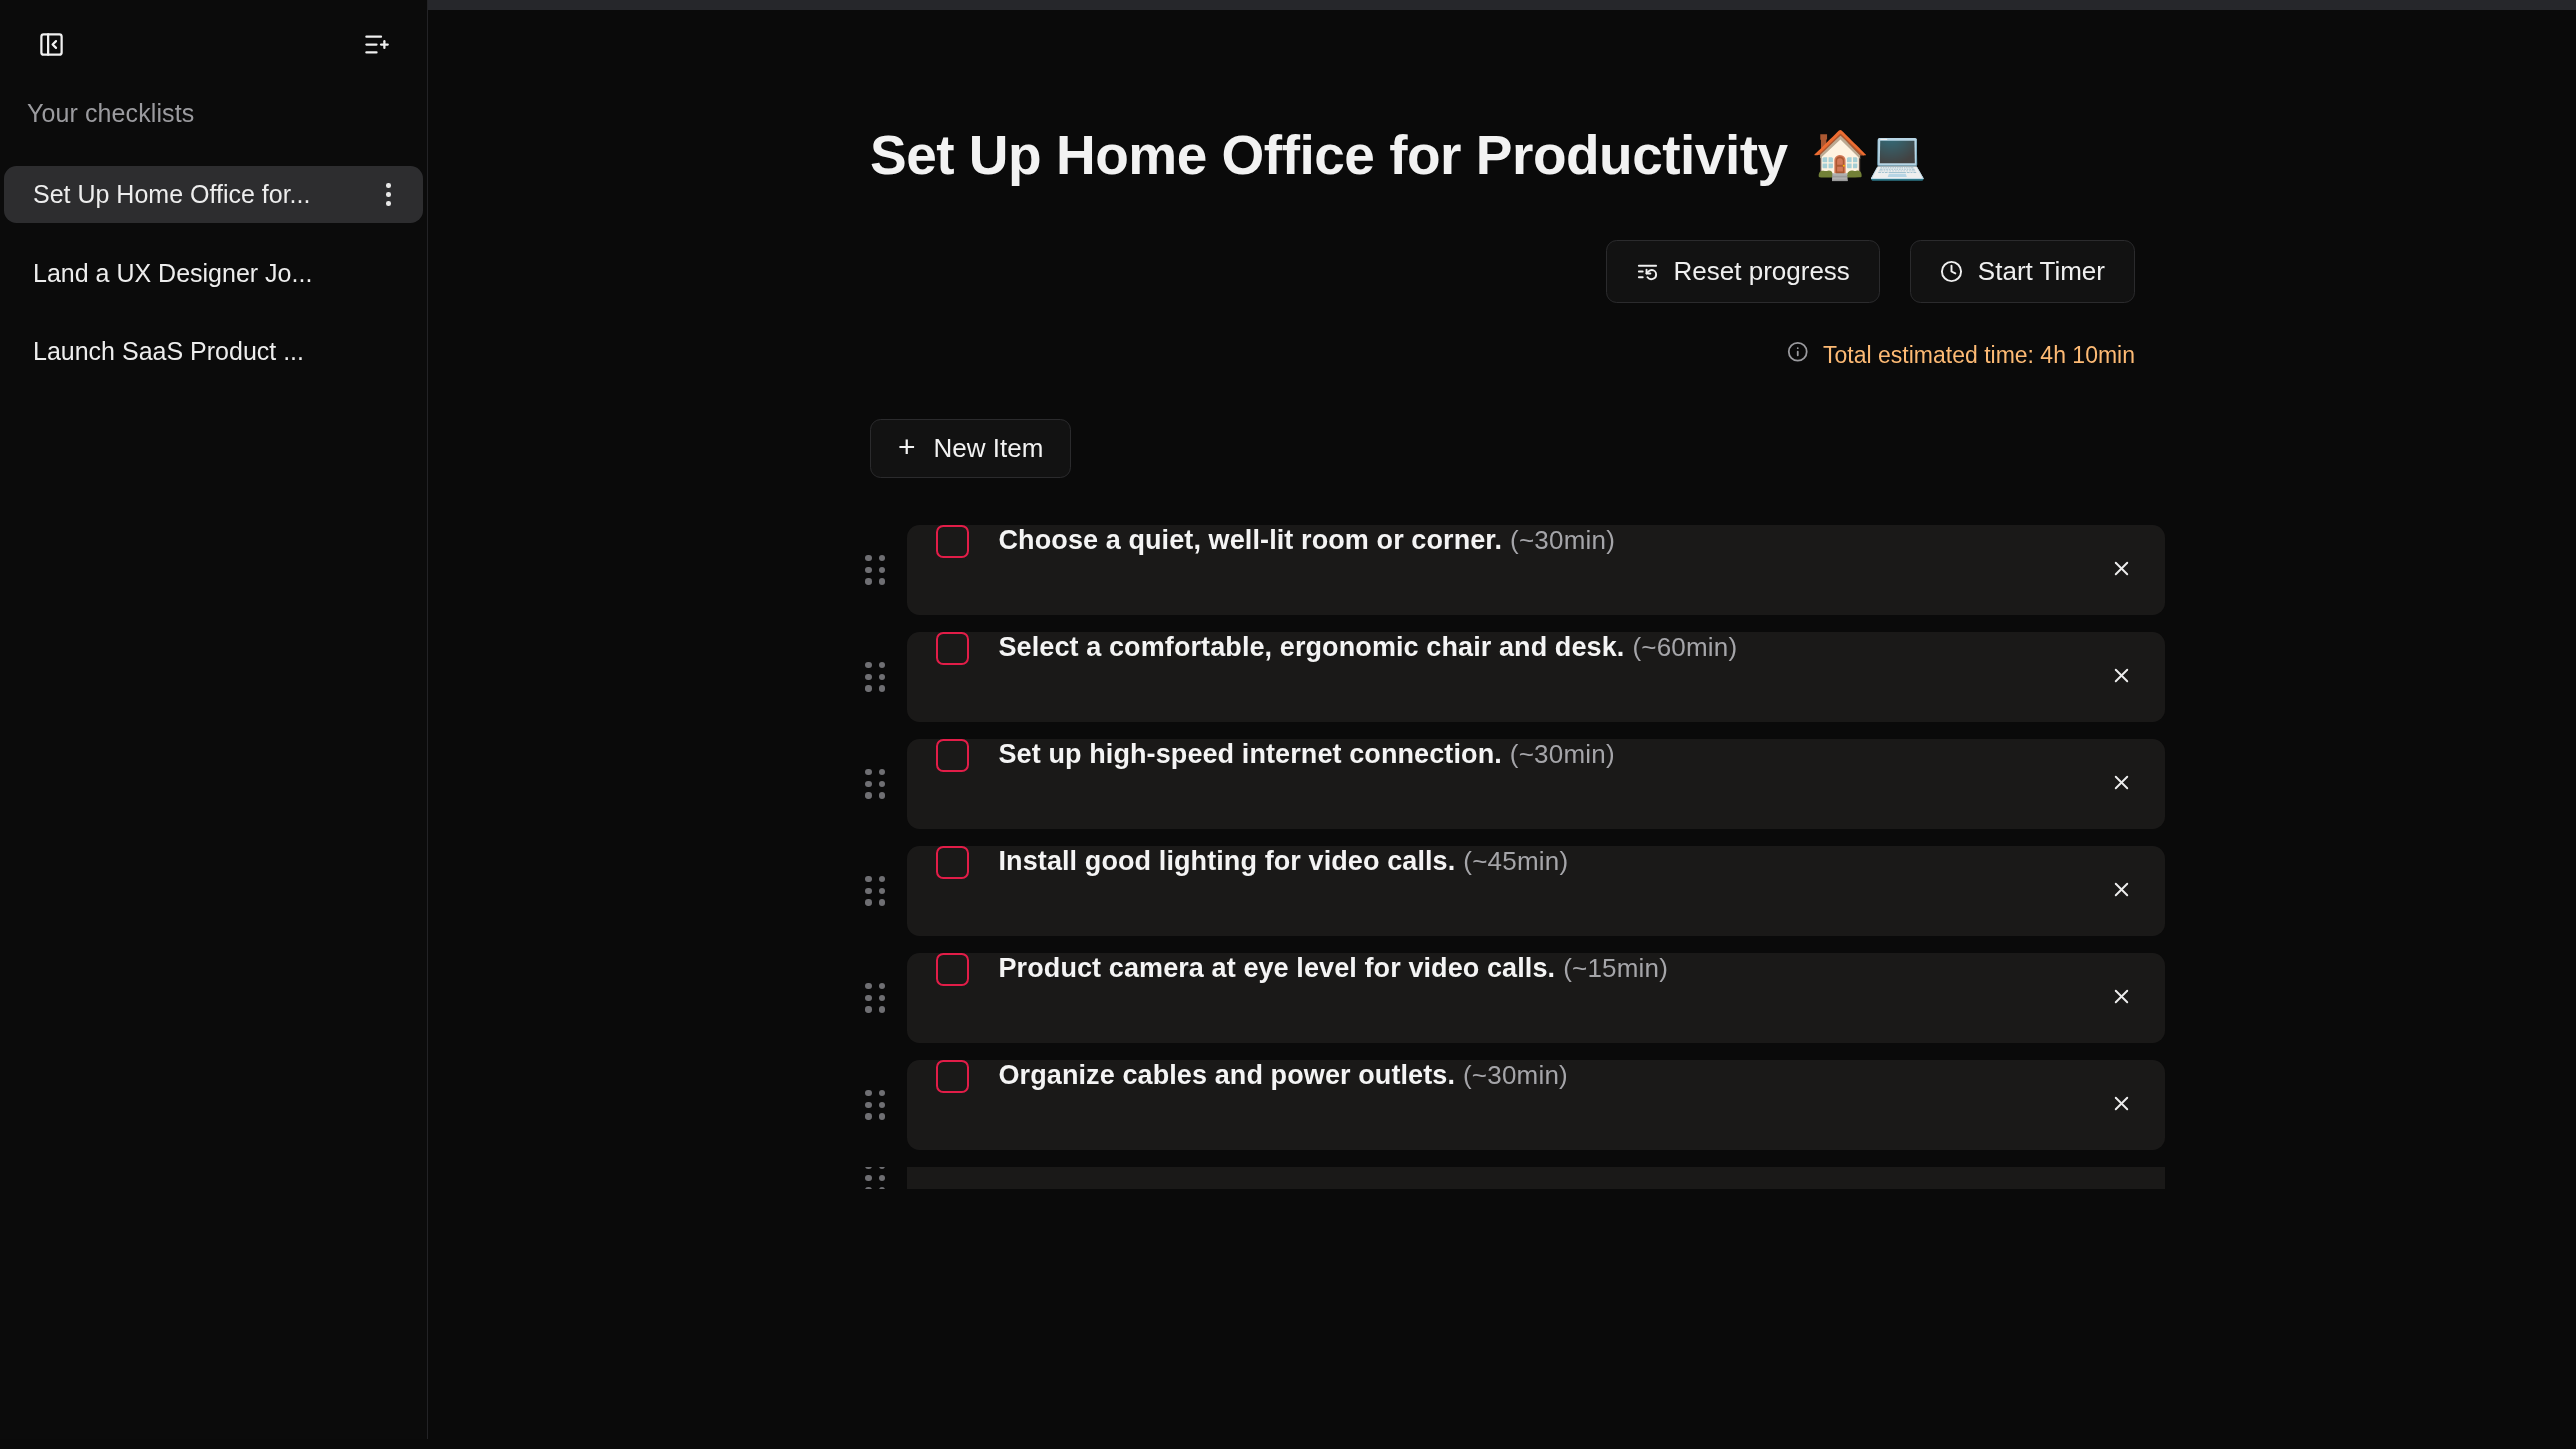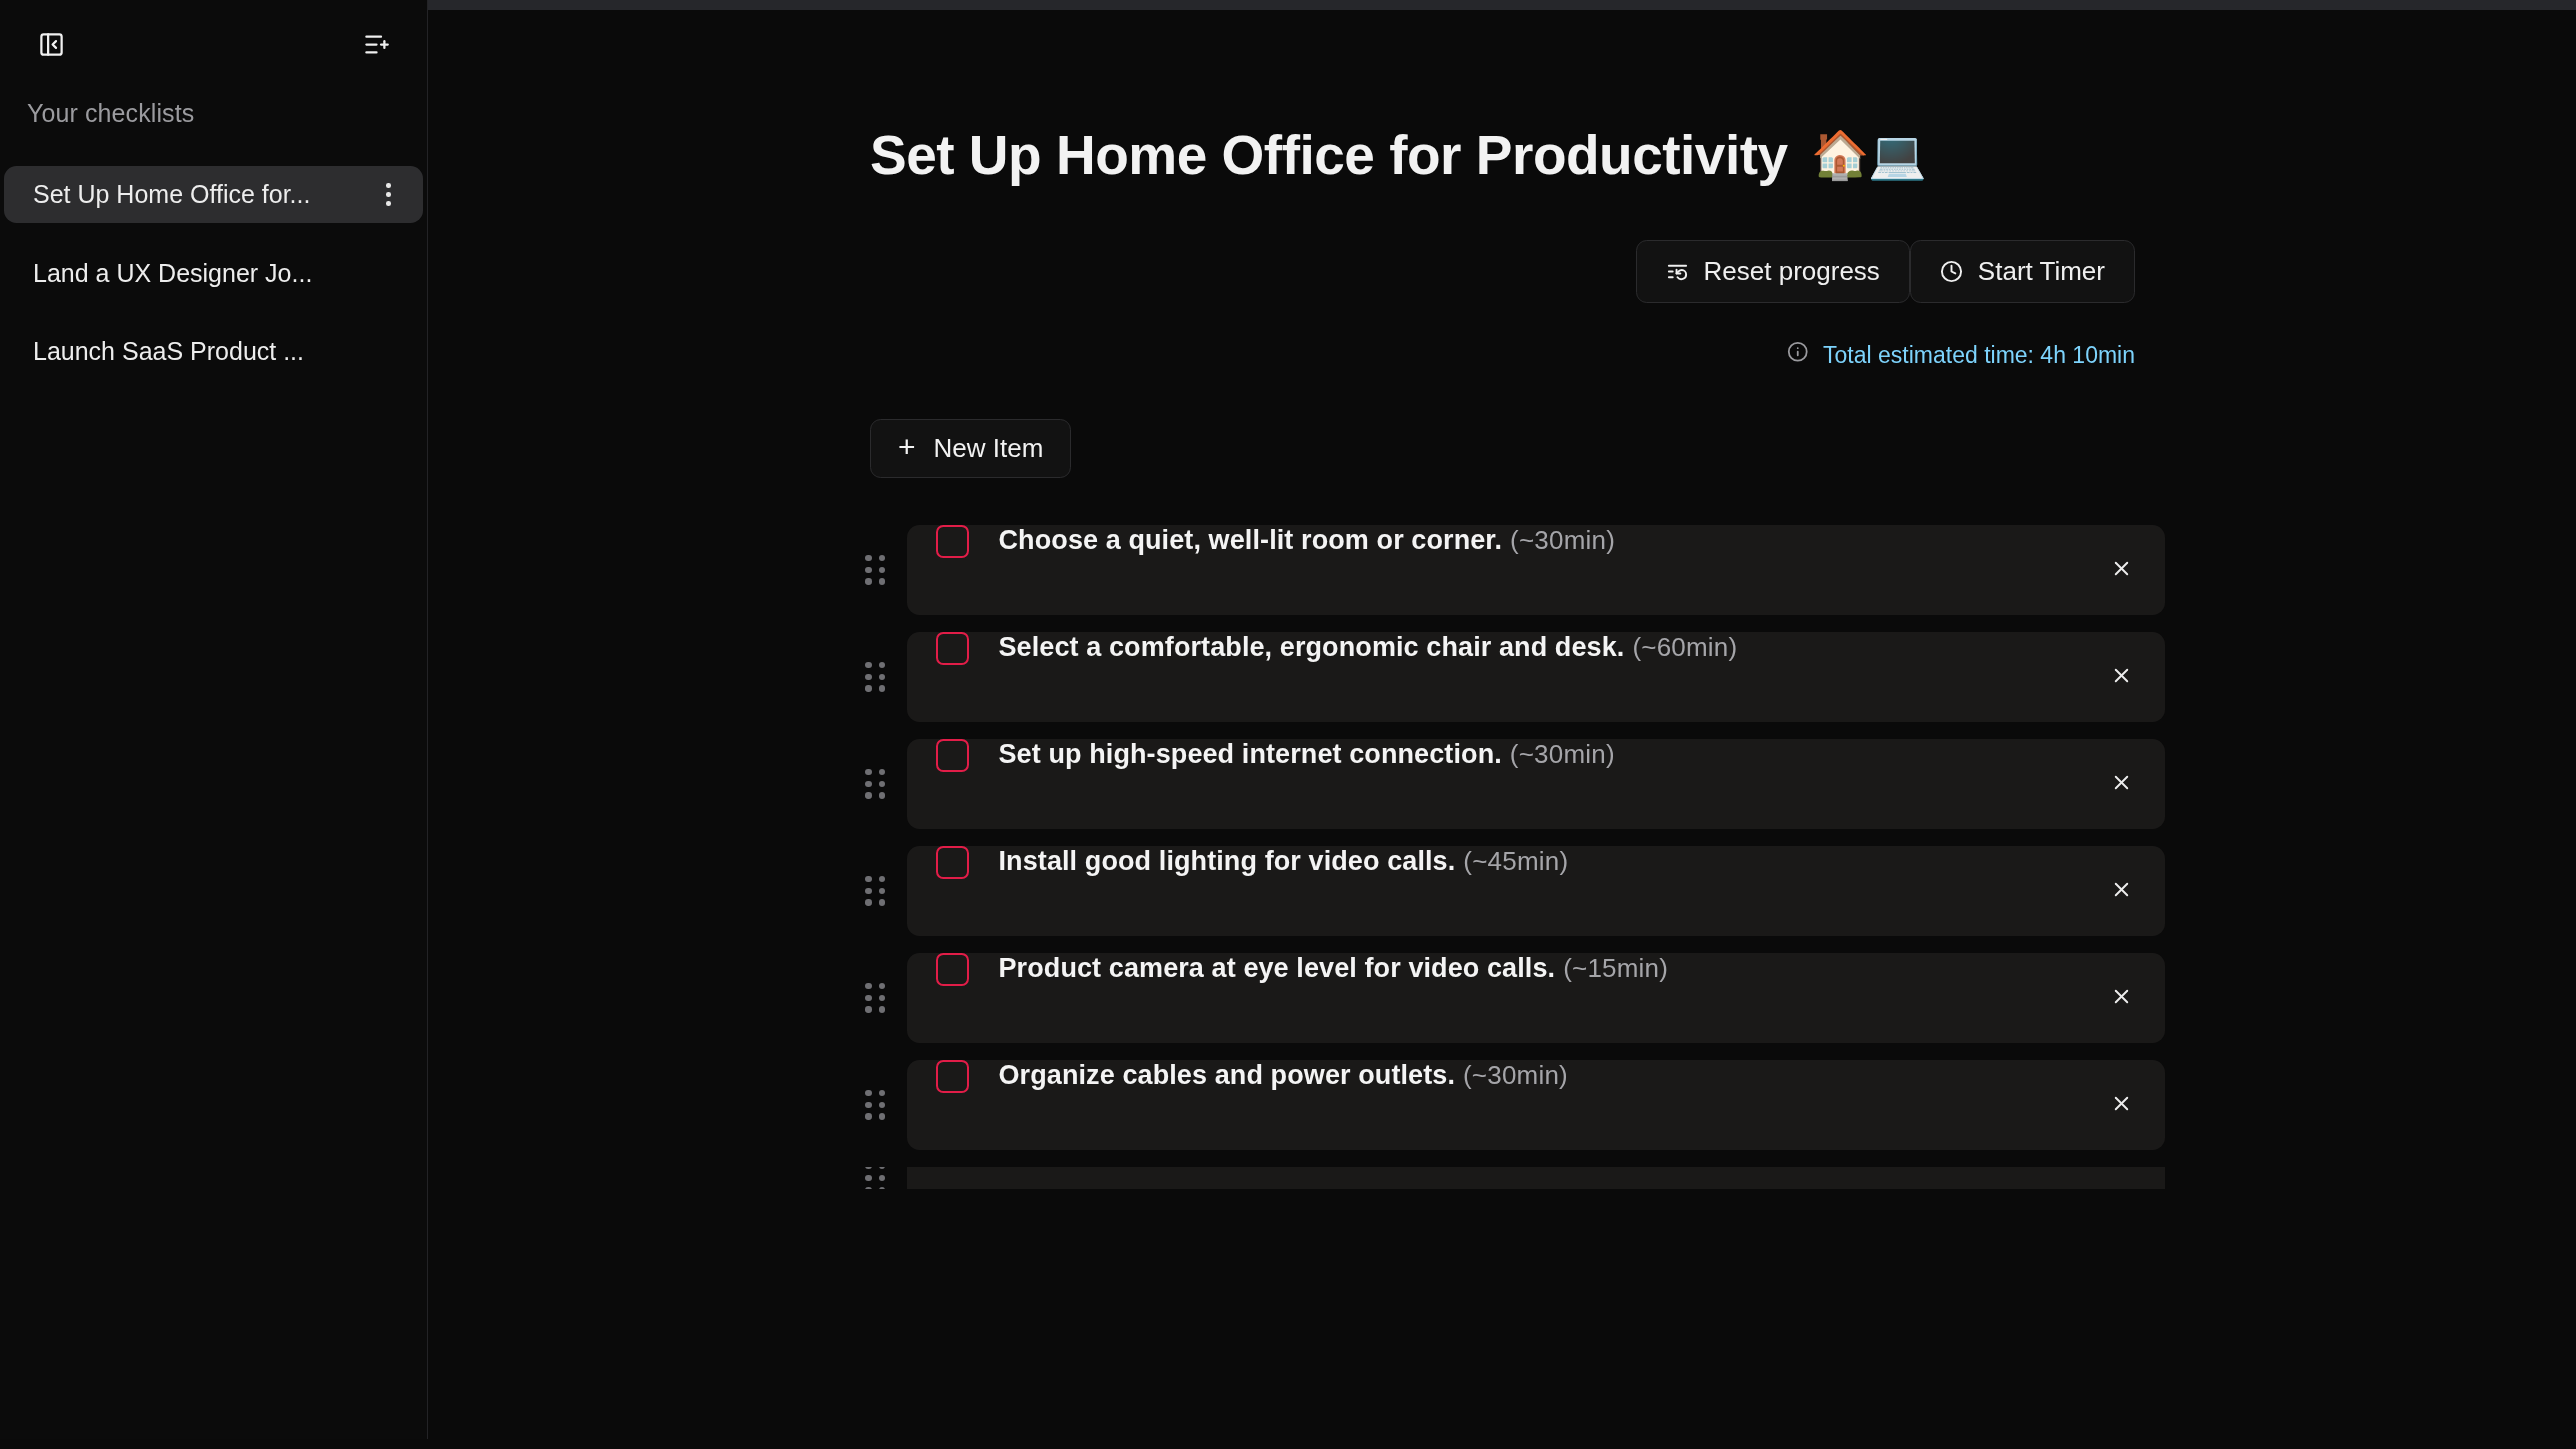--- a/index.html
+++ b/index.html
@@ -151,20 +151,21 @@
   .page-title .emoji {
     font-family: "DejaVu Sans", sans-serif;
     font-size: 47px;
     line-height: 1;
     letter-spacing: -1.8px;
   }
 
   .actions {
     display: flex;
     justify-content: flex-end;
+    gap: 30px;
     margin-top: 52px;
     padding-right: 29.5px;
   }
 
   .btn {
     display: inline-flex;
     align-items: center;
     gap: 15px;
     height: 63px;
     padding: 0 29px;
@@ -181,21 +182,21 @@
 
   .btn svg { display: block; flex: 0 0 auto; }
 
   .est-row {
     display: flex;
     align-items: center;
     justify-content: flex-end;
     gap: 14.3px;
     margin-top: 38px;
     padding-right: 29.5px;
-    color: #7dd3fc;
+    color: #fdba74;
     font-size: 23px;
     line-height: 29px;
   }
 
   .newitem-row {
     margin-top: 49px;
     padding-left: 29.5px;
   }
 
   .btn-newitem {

